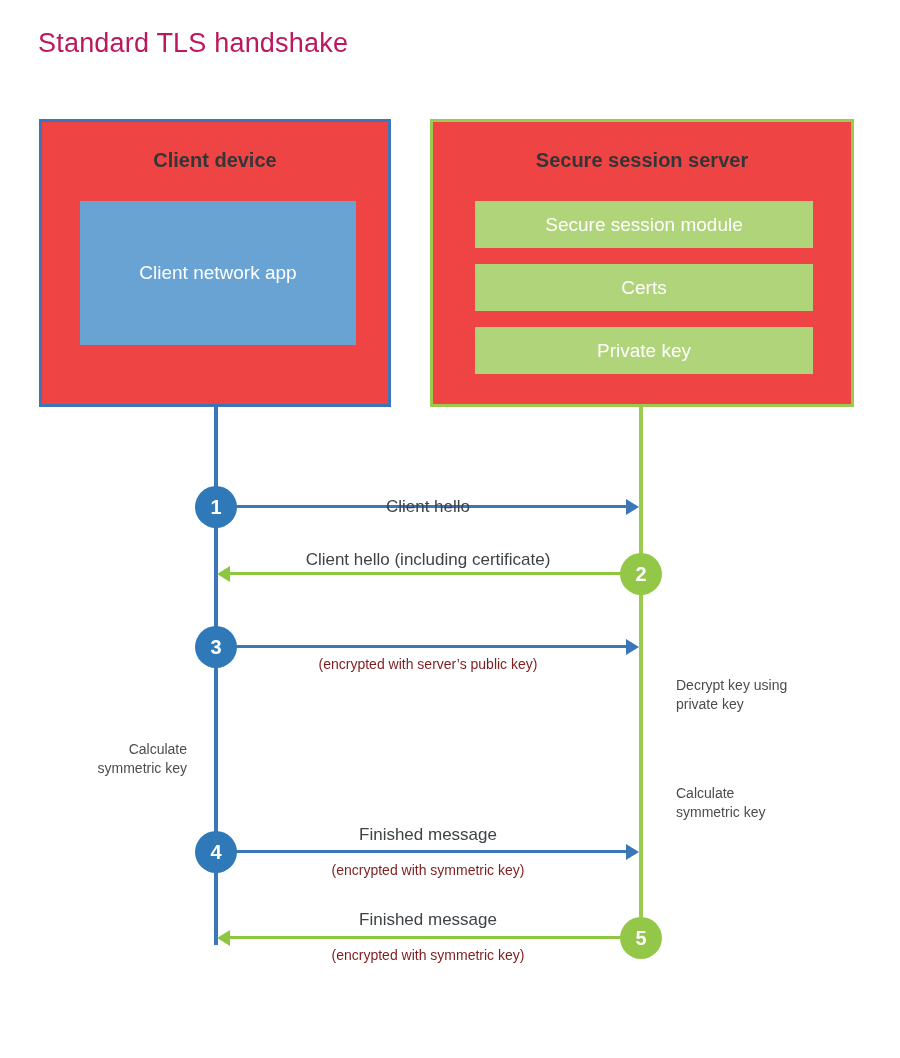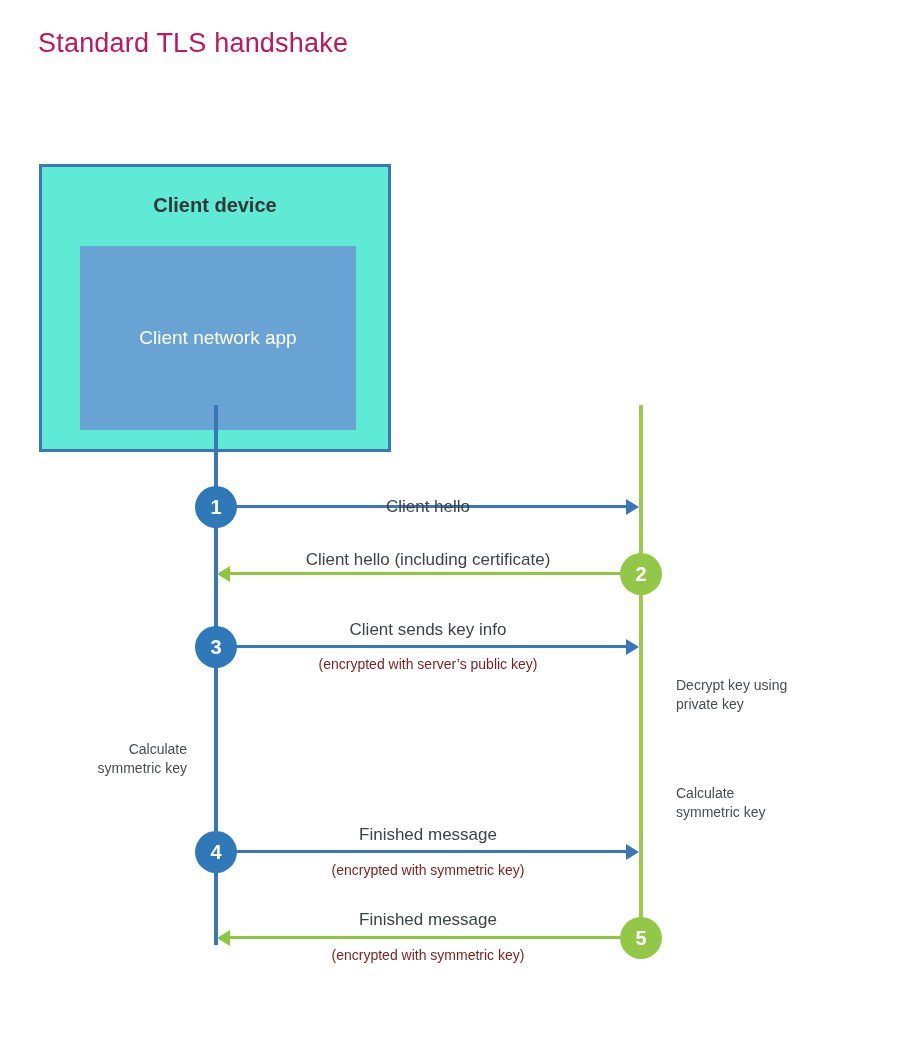--- a/index.html
+++ b/index.html
@@ -28,22 +28,21 @@
     font-size: 27px;
     font-weight: 300;
     color: #be185d;
     letter-spacing: 0.2px;
     white-space: nowrap;
   }
   
   .party-box {
     position: absolute;
     box-sizing: border-box;
-    background: #5eead4;
-    margin-top: 45px;
+    background: #ef4444;
   }
   .party-box.client {
     left: 39px;
     top: 119px;
     width: 352px;
     height: 288px;
     border: 3px solid #3a76b8;
   }
   .party-box.server {
     left: 430px;
@@ -61,21 +60,21 @@
     font-size: 20px;
     font-weight: bold;
     color: #333638;
   }
   
   .client-app {
     position: absolute;
     left: 38px;
     top: 79px;
     width: 276px;
-    height: 184px;
+    height: 144px;
     background: #68a3d4;
     color: #ffffff;
     font-size: 19px;
     font-weight: 300;
     display: flex;
     align-items: center;
     justify-content: center;
     text-align: center;
     line-height: 1.35;
   }
@@ -182,38 +181,43 @@
 
 <div class="stage">
 
   <div class="page-title">Standard TLS handshake</div>
 
   <div class="party-box client">
     <div class="party-title">Client device</div>
     <div class="client-app">Client network app</div>
   </div>
 
+  <div class="party-box server">
+    <div class="party-title">Secure session server</div>
+    <div class="server-bar b0">Secure session module</div>
+    <div class="server-bar b1">Certs</div>
+    <div class="server-bar b2">Private key</div>
+  </div>
 
   <div class="lifeline client"></div>
   <div class="lifeline server"></div>
 
   <div class="arrow-line blue" style="left:216px; top:505px; width:410px;"></div>
   <div class="arrow-head right blue" style="left:626px; top:499px;"></div>
   <div class="step-circle blue" style="left:195px; top:486px;">1</div>
   <div class="msg-label" style="left:216px; top:497px; width:424px;">Client hello</div>
 
   <div class="arrow-line green" style="left:230px; top:572px; width:410px;"></div>
   <div class="arrow-head left green" style="left:217px; top:566px;"></div>
   <div class="step-circle green" style="left:620px; top:553px;">2</div>
   <div class="msg-label" style="left:216px; top:550px; width:424px;">Client hello (including certificate)</div>
 
   <div class="arrow-line blue" style="left:216px; top:645px; width:410px;"></div>
   <div class="arrow-head right blue" style="left:626px; top:639px;"></div>
   <div class="step-circle blue" style="left:195px; top:626px;">3</div>
-  <div class="msg-label" style="left:216px; top:620px; width:424px;">Client sends key info</div>
   <div class="msg-sub" style="left:216px; top:656px; width:424px;">(encrypted with server’s public key)</div>
 
   <div class="side-note right-col" style="top:632px; white-space:pre-line;">Decrypt key using
 private key</div>
 
   <div class="side-note left-col" style="top:740px; white-space:pre-line;">Calculate
 symmetric key</div>
   <div class="side-note right-col" style="top:740px; white-space:pre-line;">Calculate
 symmetric key</div>
 

